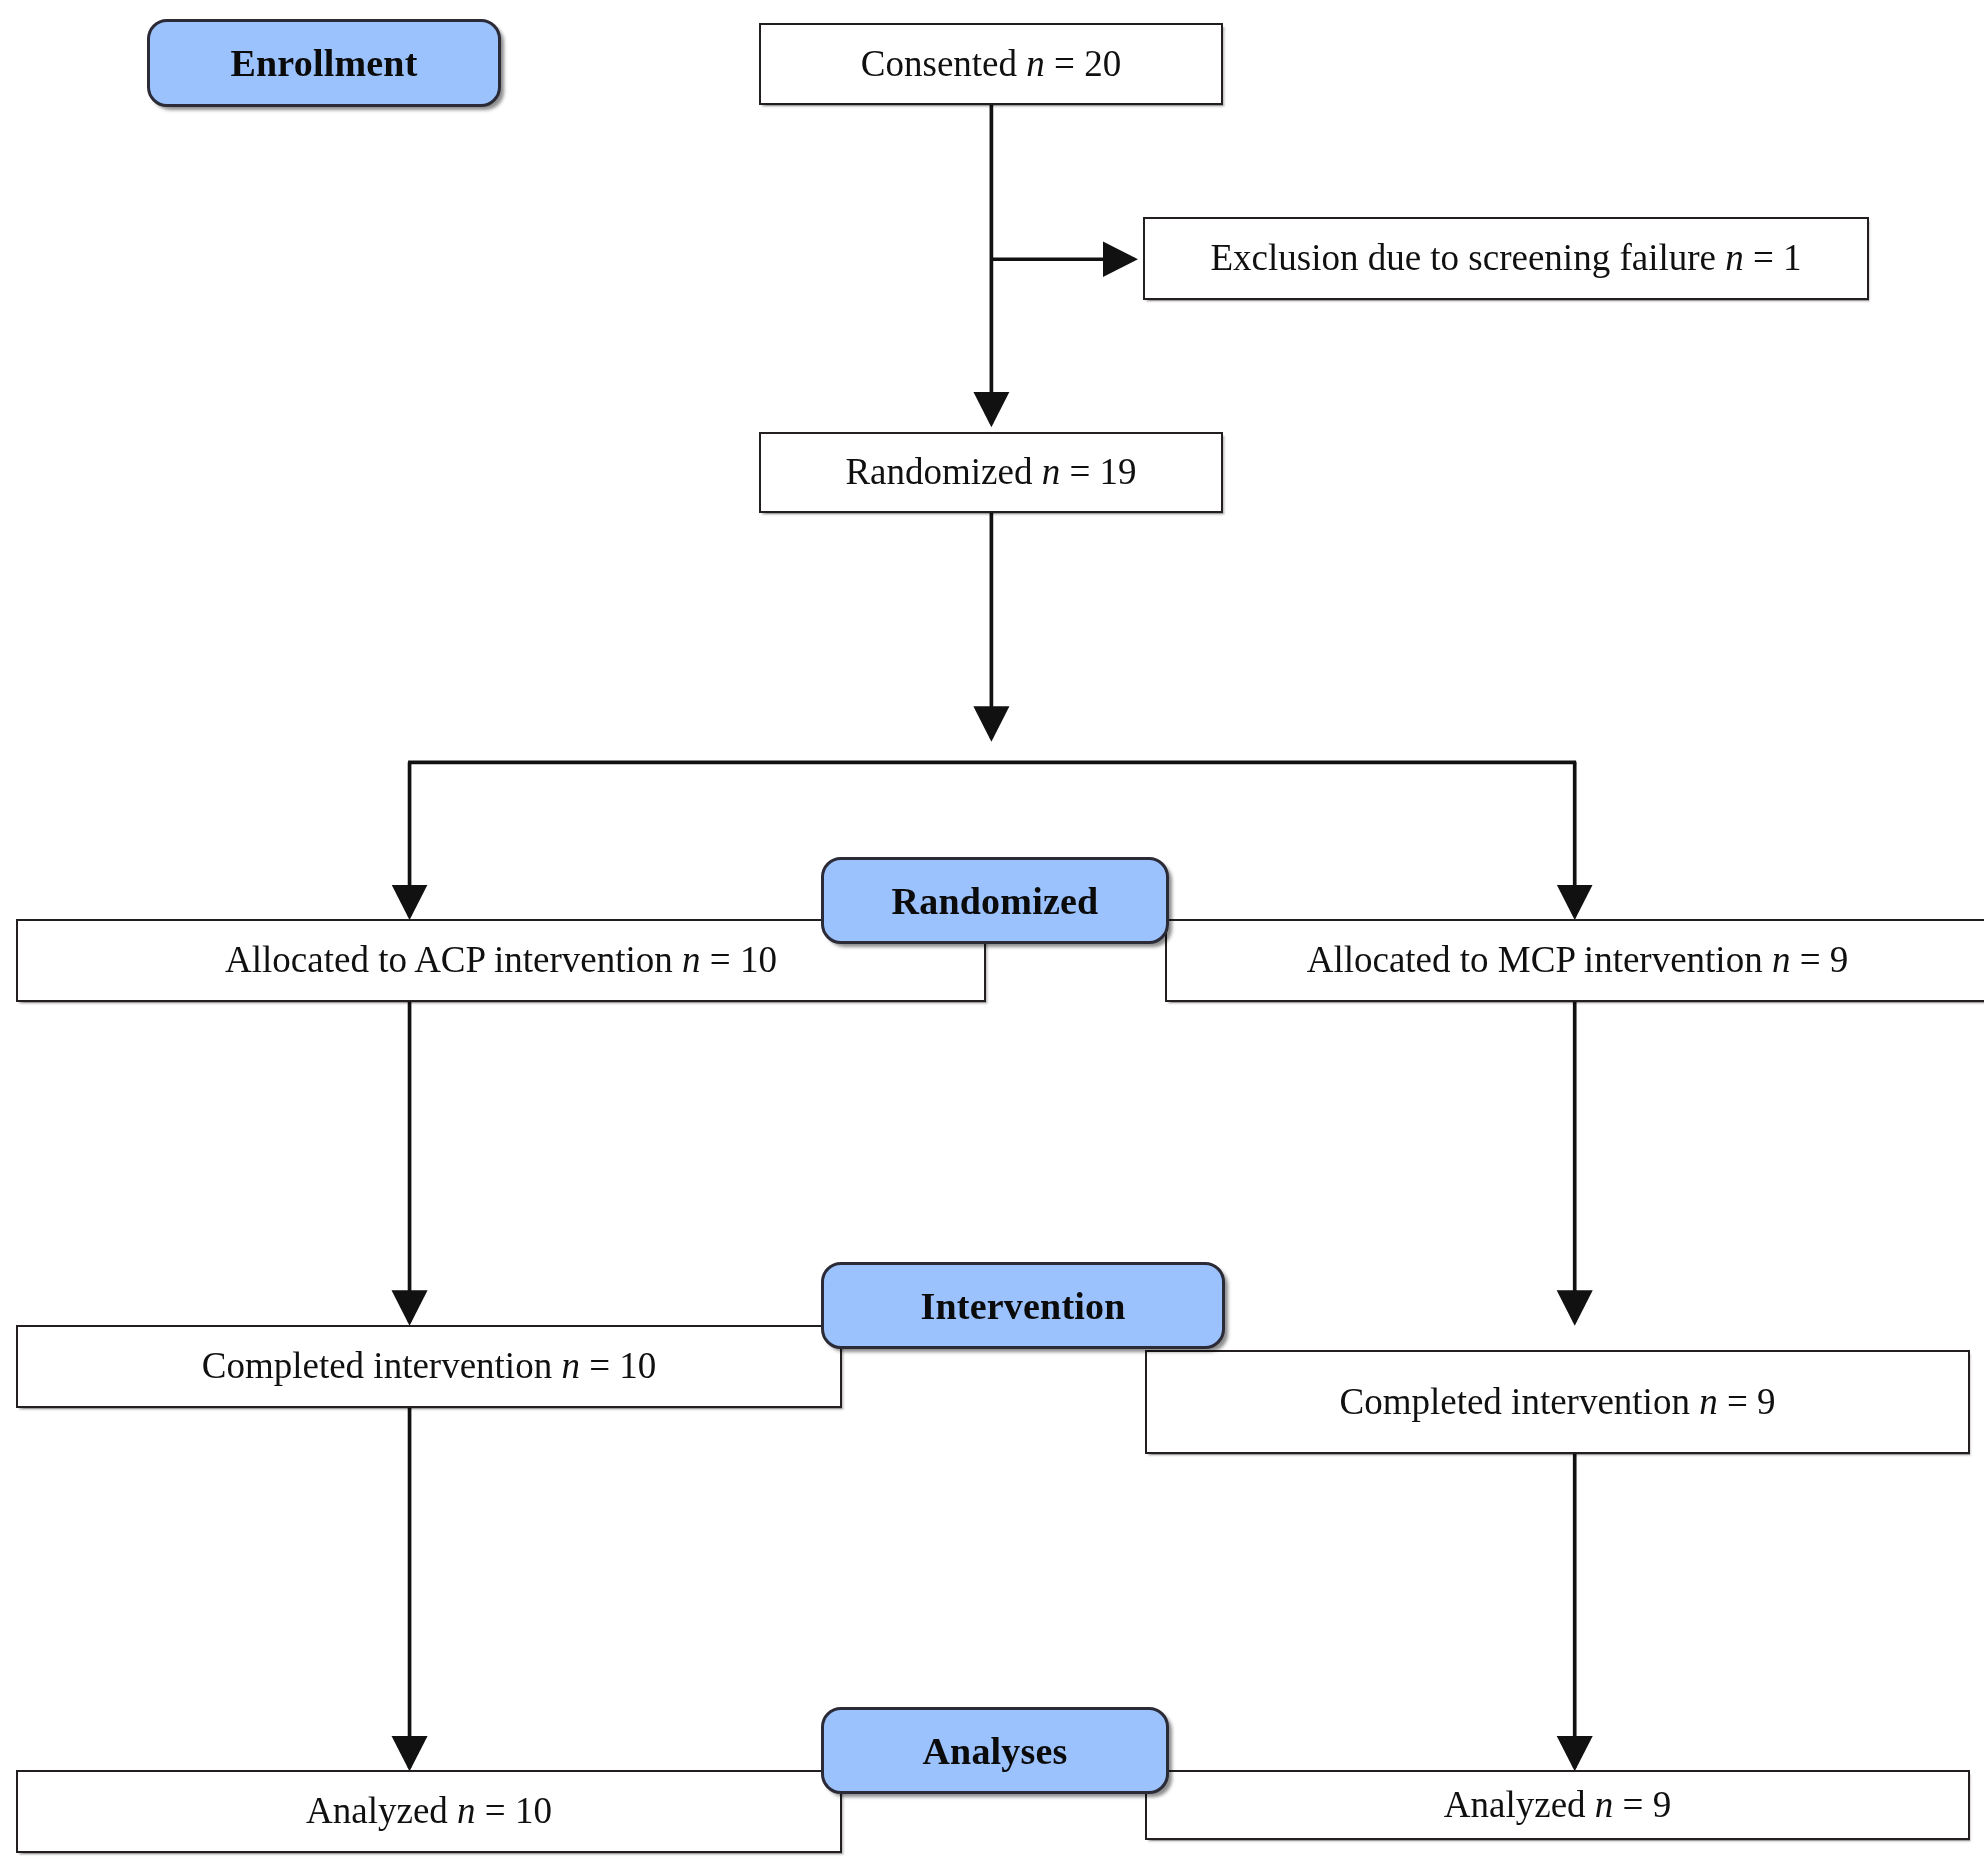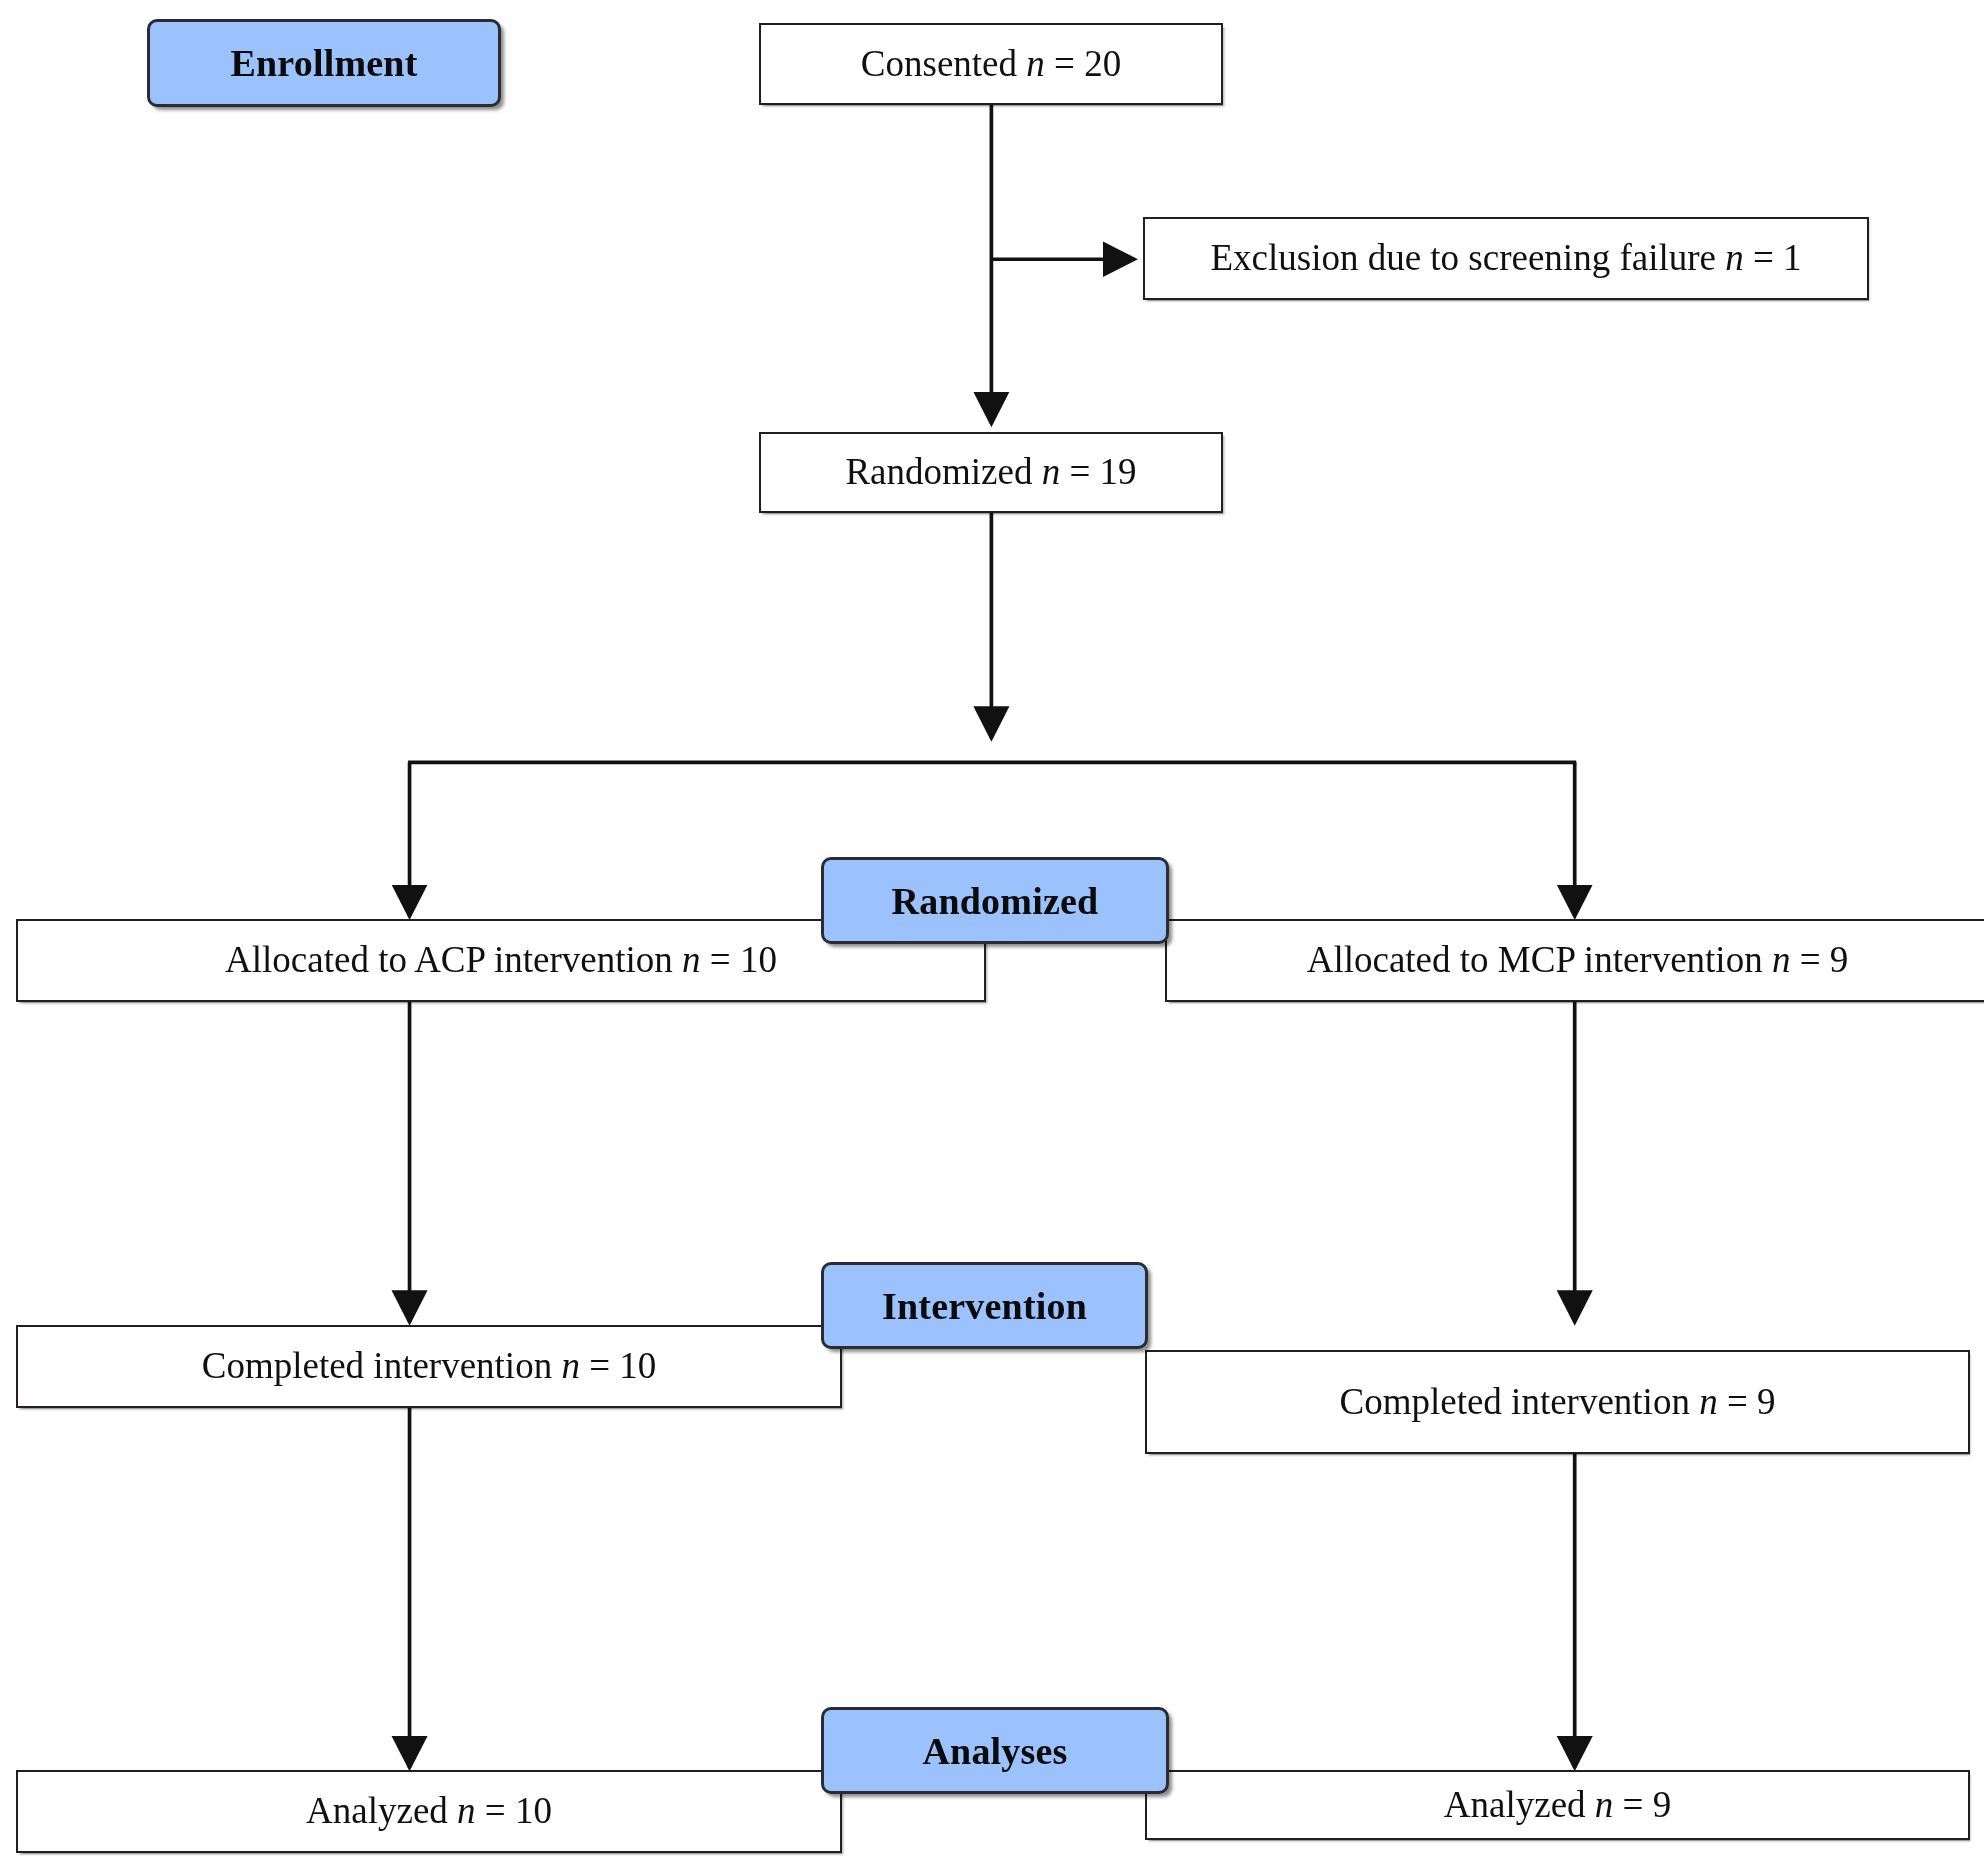--- a/index.html
+++ b/index.html
@@ -46,21 +46,21 @@
   }
   .node-label .ital {
     font-style: italic;
   }
   
   .stage-badge {
     position: absolute;
     box-sizing: border-box;
     background: #9cc2fe;
     border: 3.7px solid #2b2b37;
-    border-radius: 10px;
+    border-radius: 20px;
     display: flex;
     align-items: center;
     justify-content: center;
     box-shadow: 3.7px 4.4px 3.7px -1.5px rgba(0,0,0,0.45);
     z-index: 5;
   }
   .stage-badge-label {
     font-family: "Liberation Serif", "DejaVu Serif", serif;
     font-weight: bold;
     font-size: 38px;
@@ -106,21 +106,21 @@
   </svg>
 
   <div class="stage-badge" style="left:147px; top:19px; width:354px; height:88px;">
     <span class="stage-badge-label">Enrollment</span>
   </div>
 
   <div class="stage-badge" style="left:821px; top:857px; width:348px; height:87px;">
     <span class="stage-badge-label">Randomized</span>
   </div>
 
-  <div class="stage-badge" style="left:821px; top:1262px; width:327px; height:87px;">
+  <div class="stage-badge" style="left:821px; top:1262px; width:404px; height:87px;">
     <span class="stage-badge-label">Intervention</span>
   </div>
 
   <div class="stage-badge" style="left:821px; top:1707px; width:348px; height:87px;">
     <span class="stage-badge-label">Analyses</span>
   </div>
 
   <div class="node-box" style="left:759px; top:23px; width:464px; height:82px;">
     <span class="node-label"><span>Consented </span><span class="ital">n</span><span> = 20</span></span>
   </div>

